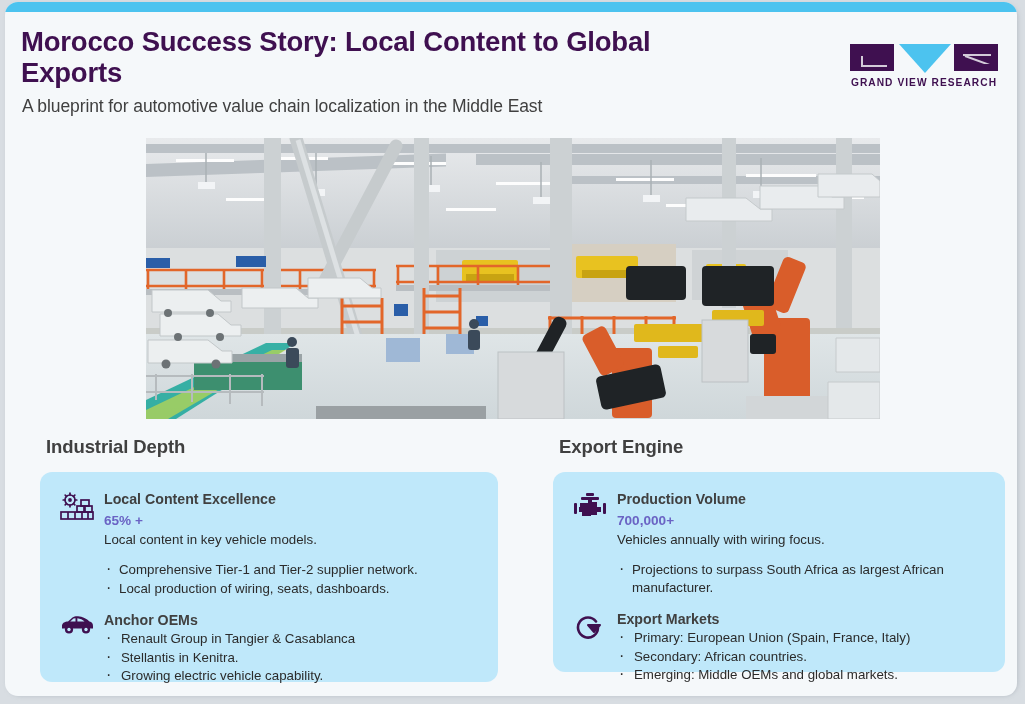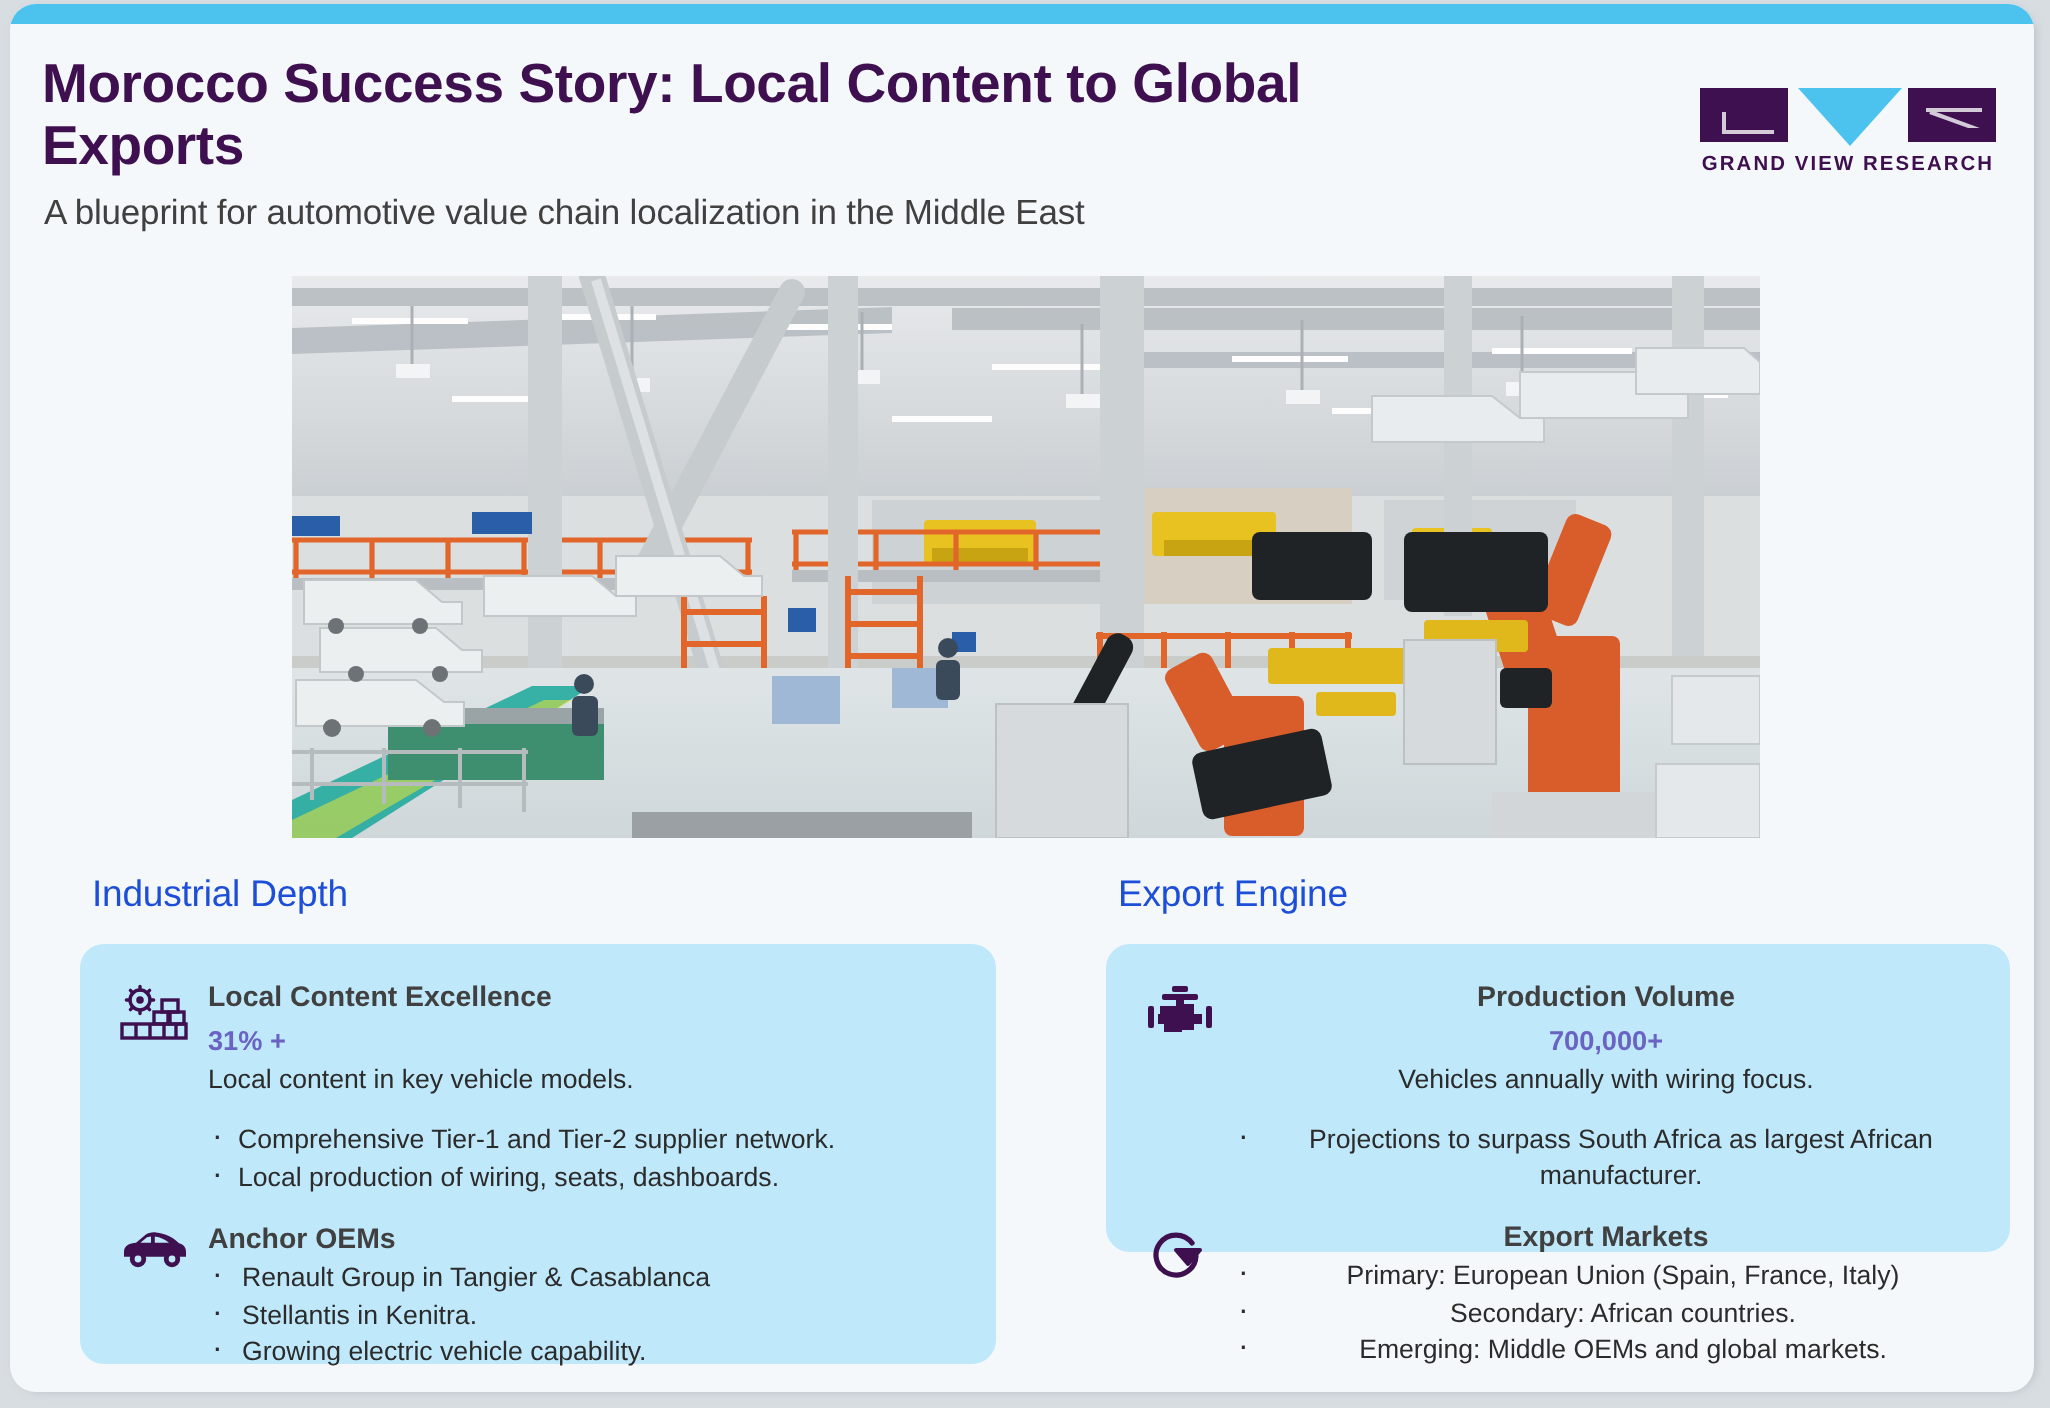--- a/index.html
+++ b/index.html
@@ -162,33 +162,33 @@
   .col {
     position: absolute;
     top: 434px;
   }
   .col-left  { left: 35px;  width: 458px; }
   .col-right { left: 548px; width: 452px; }
 
   .col-heading {
     margin: 0 0 14px 6px;
     font-size: 18.5px;
-    font-weight: normal;
-    color: #1d4ed8;
+    font-weight: bold;
+    color: #404040;
     letter-spacing: -0.1px;
   }
 
   .card {
     background: #bfe8fa;
     border-radius: 12px;
     padding: 18px 16px 16px 14px;
     box-sizing: border-box;
   }
   .col-left .card  { height: 210px; }
-  .col-right .card { height: 154px; text-align: center; }
+  .col-right .card { height: 200px; }
 
   .item {
     display: flex;
     align-items: flex-start;
   }
   .item + .item { margin-top: 14px; }
 
   .item-icon {
     flex: 0 0 46px;
     width: 46px;
@@ -533,21 +533,21 @@
             </g>
             <rect x="22" y="8" width="8" height="6"></rect>
             <rect x="18" y="14" width="7" height="6"></rect>
             <rect x="26" y="14" width="7" height="6"></rect>
             <rect x="2" y="20" width="32" height="7"></rect>
             <path d="M9 20 V27 M16 20 V27 M23 20 V27 M29 20 V27"></path>
           </svg>
         </div>
         <div class="item-body">
           <p class="item-title">Local Content Excellence</p>
-          <p class="item-stat">31% +</p>
+          <p class="item-stat">65% +</p>
           <p class="item-lead">Local content in key vehicle models.</p>
           <ul class="bullets">
             <li>Comprehensive Tier-1 and Tier-2 supplier network.</li>
             <li>Local production of wiring, seats, dashboards.</li>
           </ul>
         </div>
       </div>
 
       <div class="item">
         <div class="item-icon">

